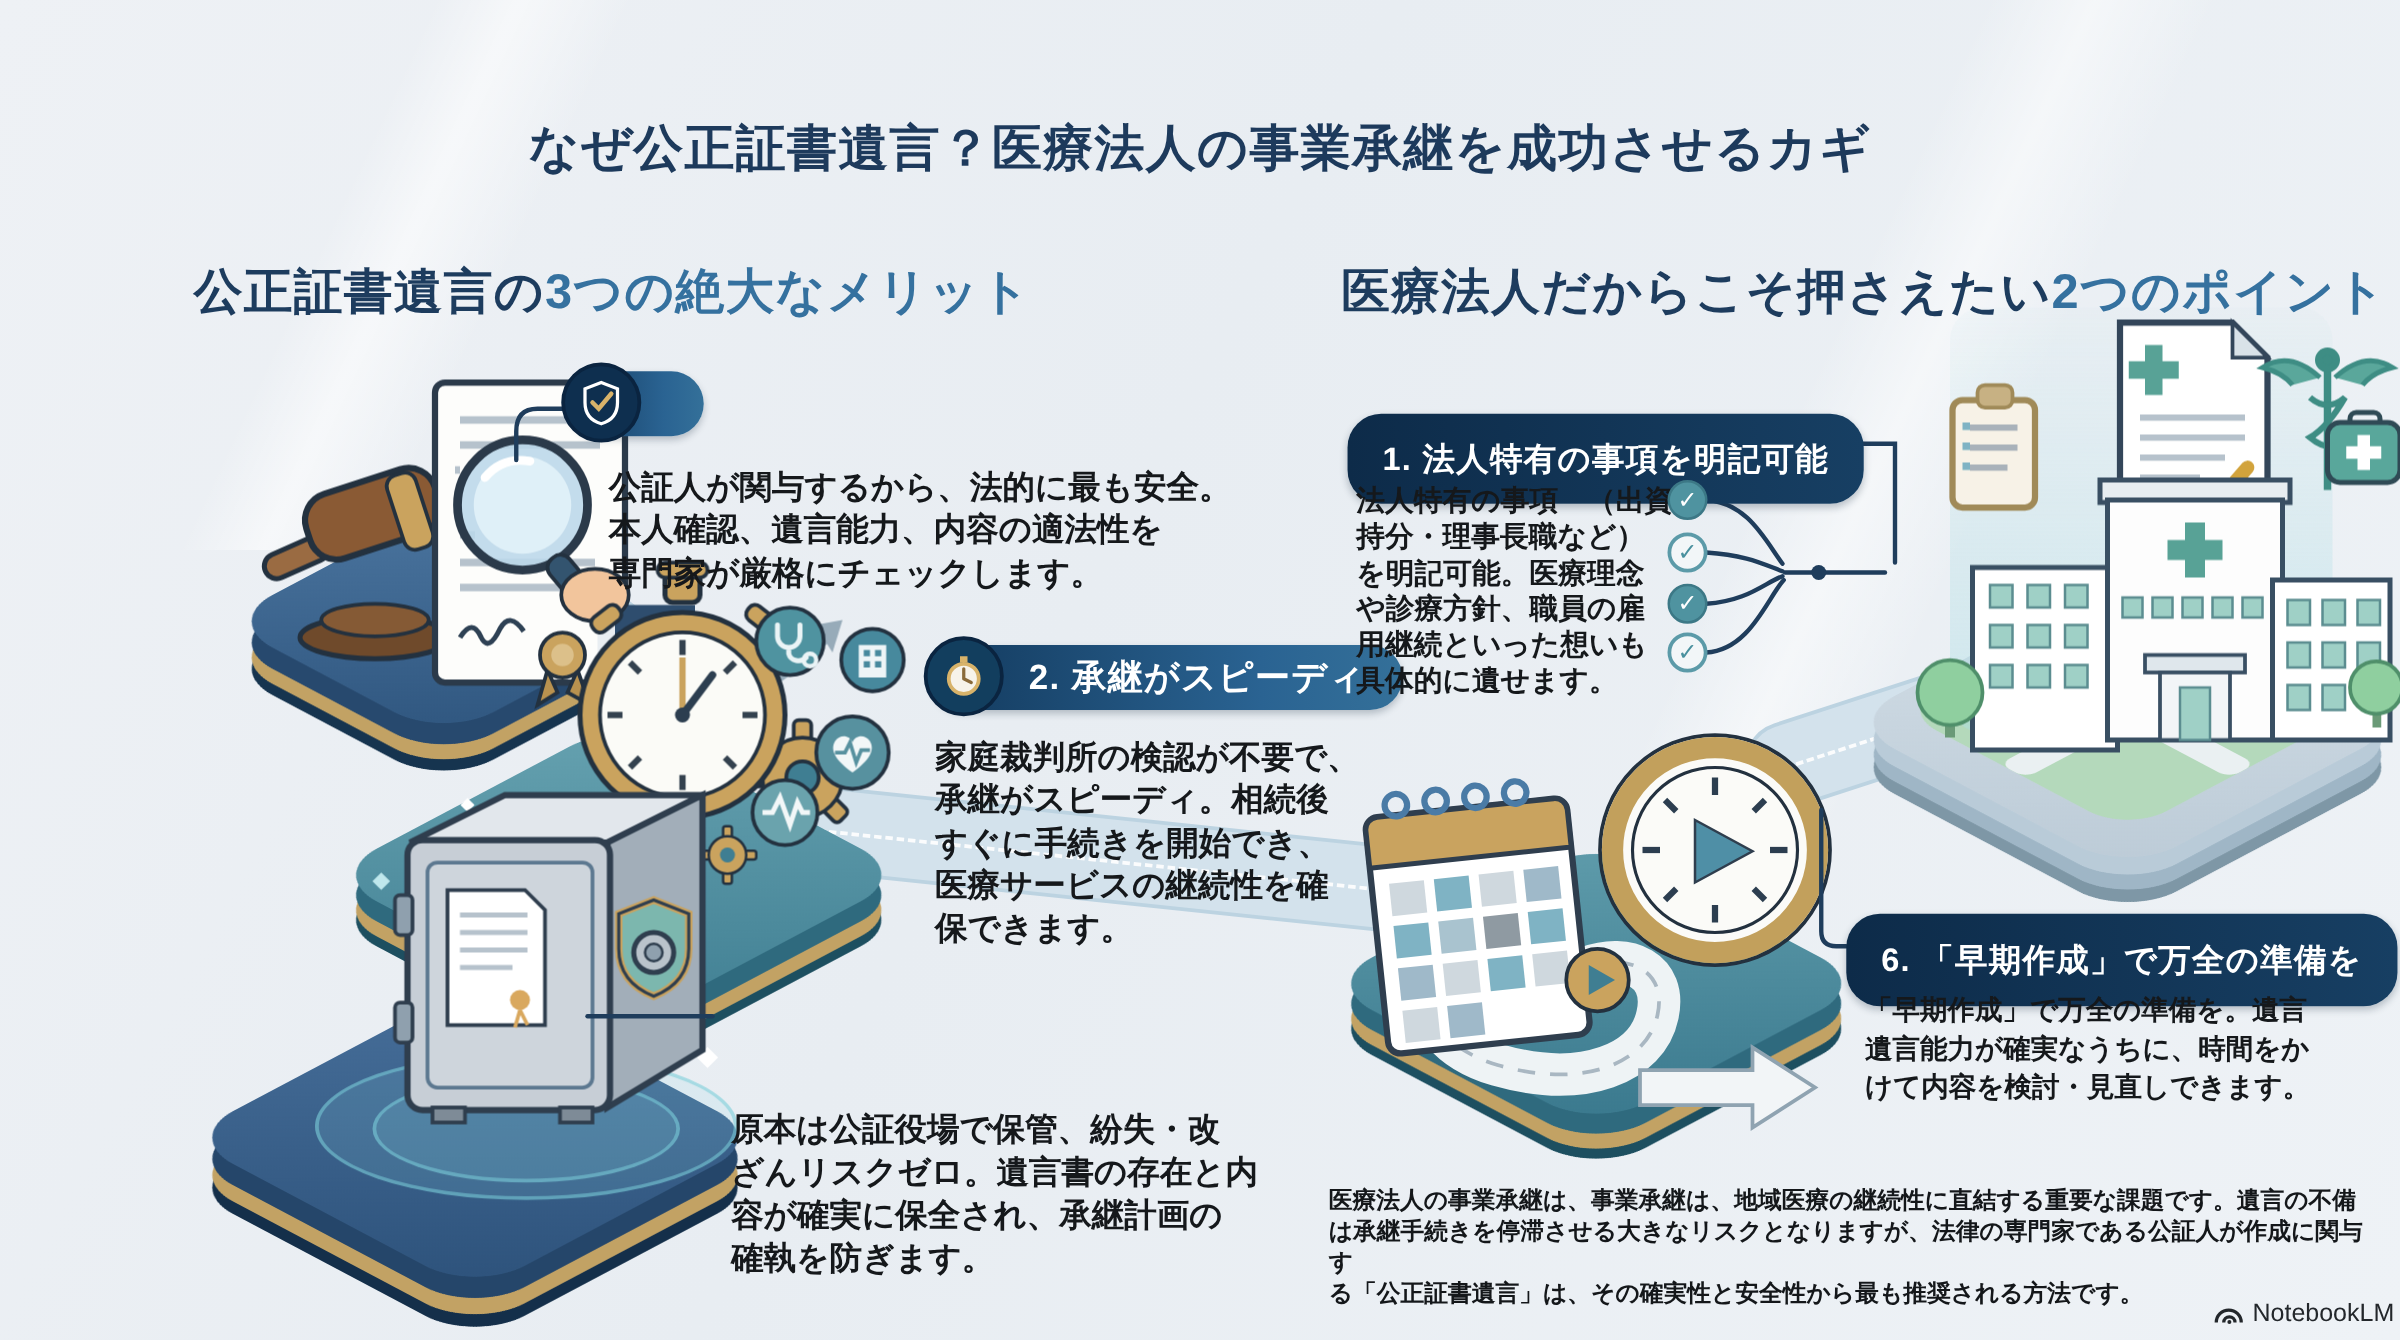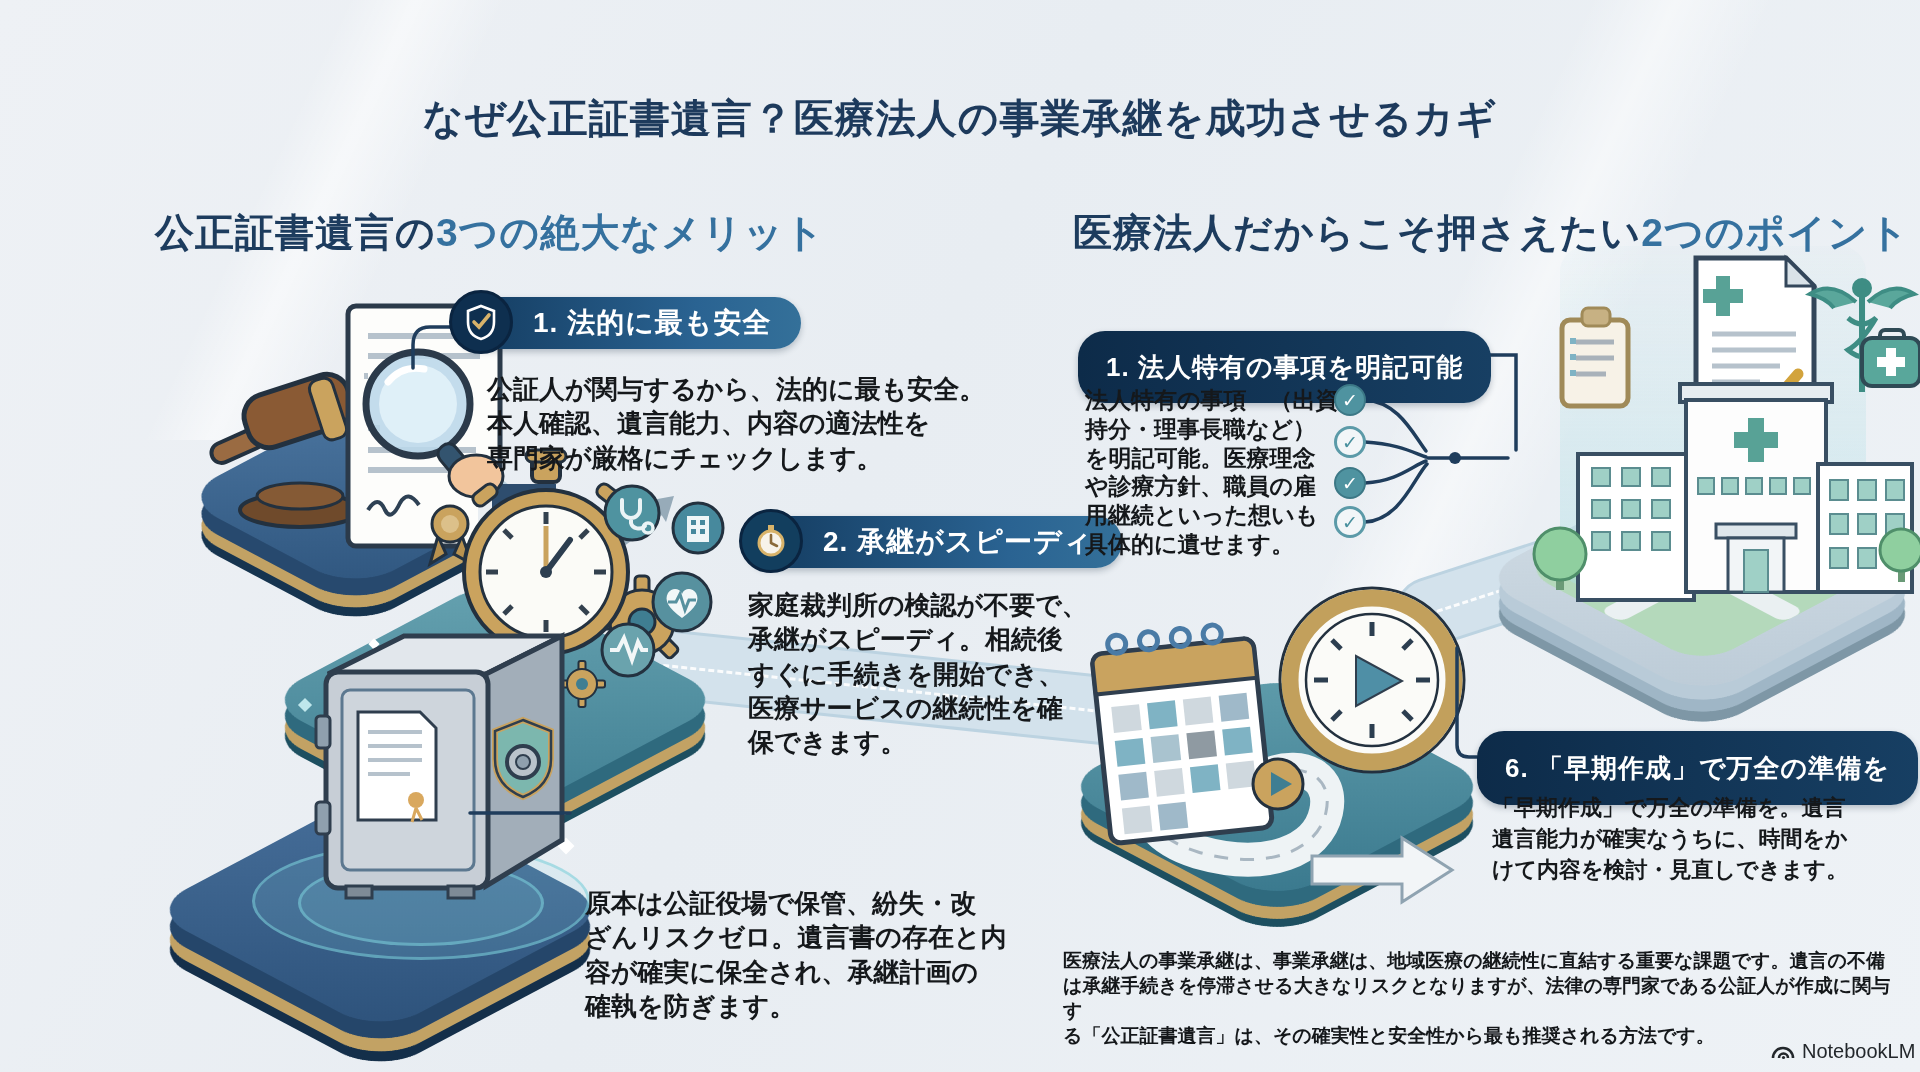--- a/index.html
+++ b/index.html
@@ -427,21 +427,20 @@
     <span class="main">医療法人だからこそ押さえたい</span><span class="accent">2つのポイント</span>
   </div>
 
   <div class="pill pill-l" style="left:455px;top:297px;">
     <span class="pill-ico">
       <svg width="40" height="40" viewBox="0 0 40 40" style="position:static;">
         <path d="M20,4 L33,9 V20 C33,30 27,35 20,37 C13,35 7,30 7,20 V9 Z" fill="none" stroke="#fff" stroke-width="2.6"></path>
         <path d="M13,20 L18,25 L28,13" fill="none" stroke="#d8b36a" stroke-width="3.6" stroke-linecap="round"></path>
       </svg>
       </span>
-    <span class="lbl">1. 法的に最も安全</span>
   </div>
   <div class="body-txt b26" style="left:487px;top:372px;">公証人が関与するから、法的に最も安全。
 本人確認、遺言能力、内容の適法性を
 専門家が厳格にチェックします。</div>
 
   <div class="pill pill-l" style="left:745px;top:516px;">
     <span class="pill-ico" style="background:#123e5e;">
       <svg width="40" height="40" viewBox="0 0 40 40" style="position:static;">
         <rect x="17" y="4" width="6" height="5" fill="#d8b36a"></rect>
         <circle cx="20" cy="22" r="12" fill="#f7f3ea" stroke="#d8b36a" stroke-width="3"></circle>

